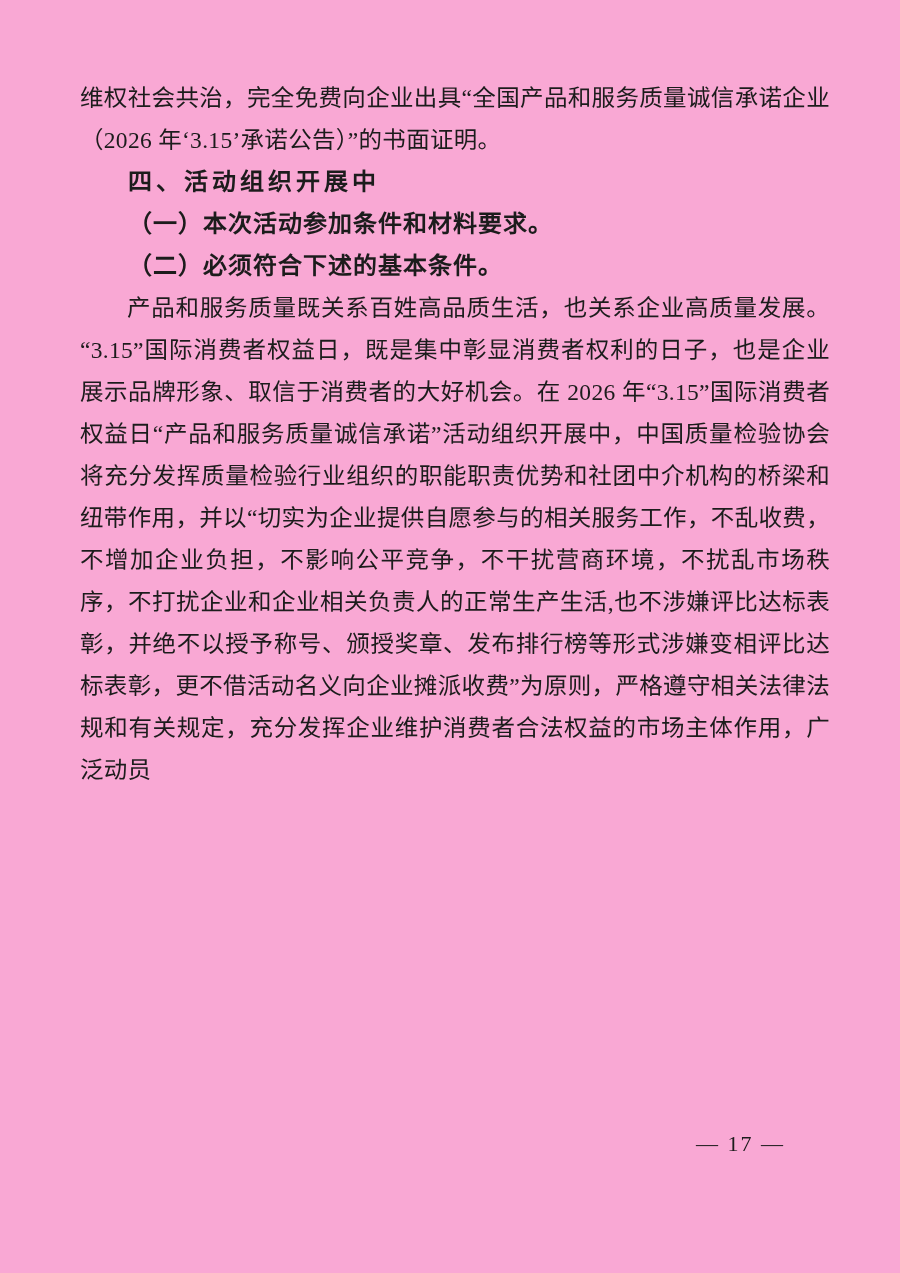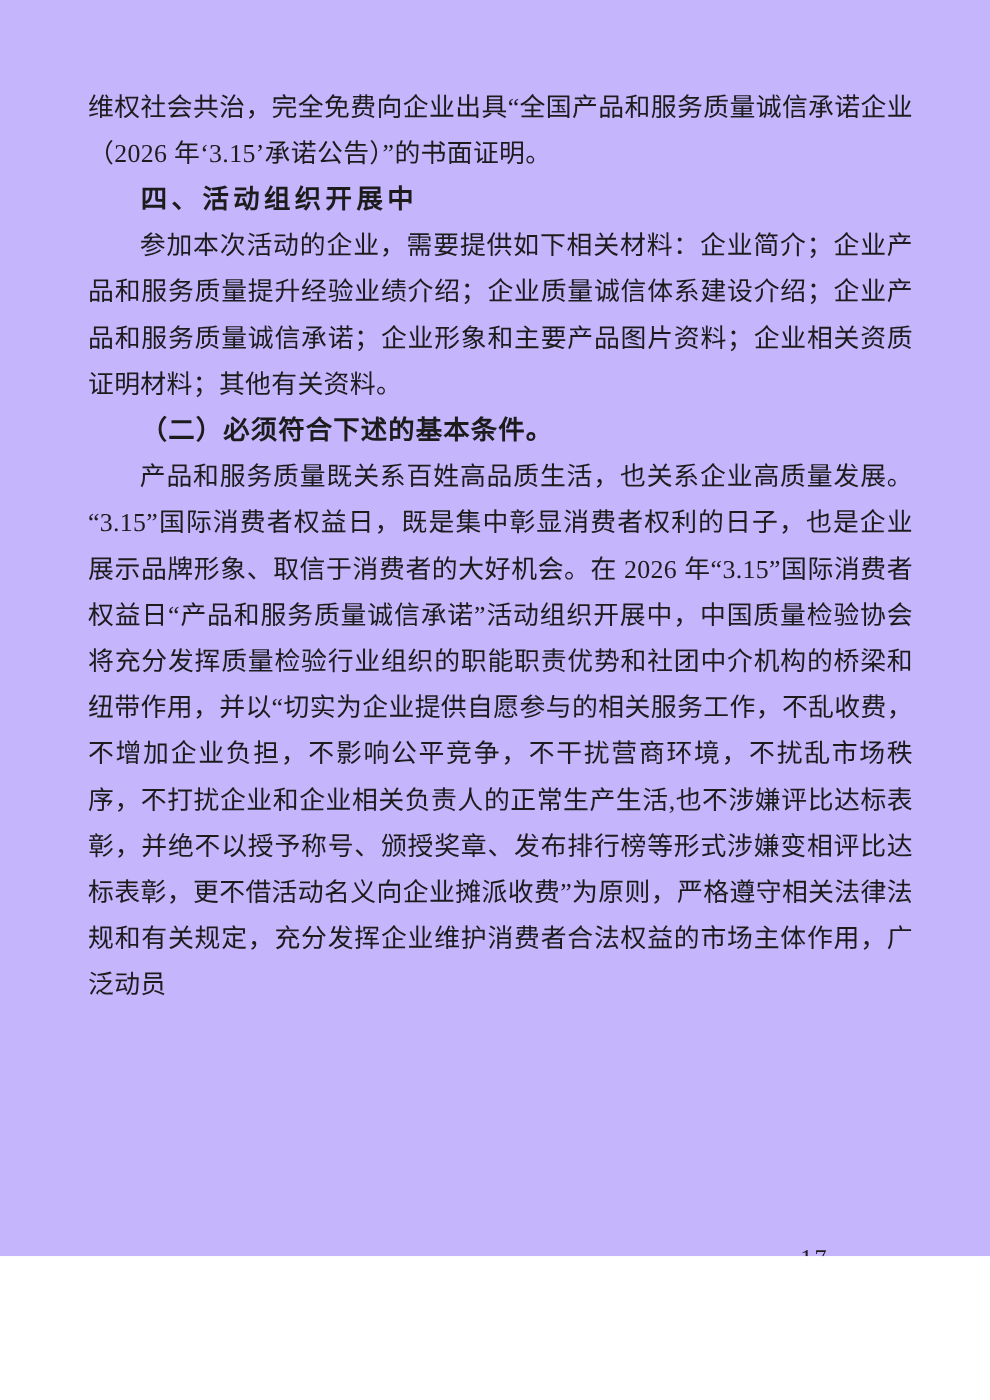--- a/index.html
+++ b/index.html
@@ -3,22 +3,22 @@
 <meta charset="utf-8">
 <style>
   html, body {
     margin: 0;
     padding: 0;
     background: #ffffff;
   }
   .page {
     position: relative;
     width: 900px;
-    height: 1142px;
-    background: #c4b5fd;
+    height: 1273px;
+    background: #f9a8d4;
     overflow: hidden;
     font-family: "Liberation Serif", "DejaVu Serif", serif;
     color: #1c1c1c;
   }
   .doc-body {
     position: absolute;
     left: 80px;
     top: 77px;
     width: 750px;
   }
@@ -63,18 +63,18 @@
     font-family: "Liberation Serif", "DejaVu Serif", serif;
   }
 </style>
 </head>
 <body>
 
 <div class="page">
   <div class="doc-body">
     <p class="block paragraph-continuation">维权社会共治，完全免费向企业出具“全国产品和服务质量诚信承诺企业（2026 年‘3.15’承诺公告）”的书面证明。</p>
     <p class="block heading-1">四、活动组织开展中</p>
-    <p class="block body-paragraph">参加本次活动的企业，需要提供如下相关材料：企业简介；企业产品和服务质量提升经验业绩介绍；企业质量诚信体系建设介绍；企业产品和服务质量诚信承诺；企业形象和主要产品图片资料；企业相关资质证明材料；其他有关资料。</p>
+    <p class="block heading-2">（一）本次活动参加条件和材料要求。</p>
     <p class="block heading-2">（二）必须符合下述的基本条件。</p>
     <p class="block body-paragraph">产品和服务质量既关系百姓高品质生活，也关系企业高质量发展。“3.15”国际消费者权益日，既是集中彰显消费者权利的日子，也是企业展示品牌形象、取信于消费者的大好机会。在 2026 年“3.15”国际消费者权益日“产品和服务质量诚信承诺”活动组织开展中，中国质量检验协会将充分发挥质量检验行业组织的职能职责优势和社团中介机构的桥梁和纽带作用，并以“切实为企业提供自愿参与的相关服务工作，不乱收费，不增加企业负担，不影响公平竞争，不干扰营商环境，不扰乱市场秩序，不打扰企业和企业相关负责人的正常生产生活,也不涉嫌评比达标表彰，并绝不以授予称号、颁授奖章、发布排行榜等形式涉嫌变相评比达标表彰，更不借活动名义向企业摊派收费”为原则，严格遵守相关法律法规和有关规定，充分发挥企业维护消费者合法权益的市场主体作用，广泛动员</p>
   </div>
   <div class="page-number">— 17 —</div>
 </div>
 
 </body></html>

